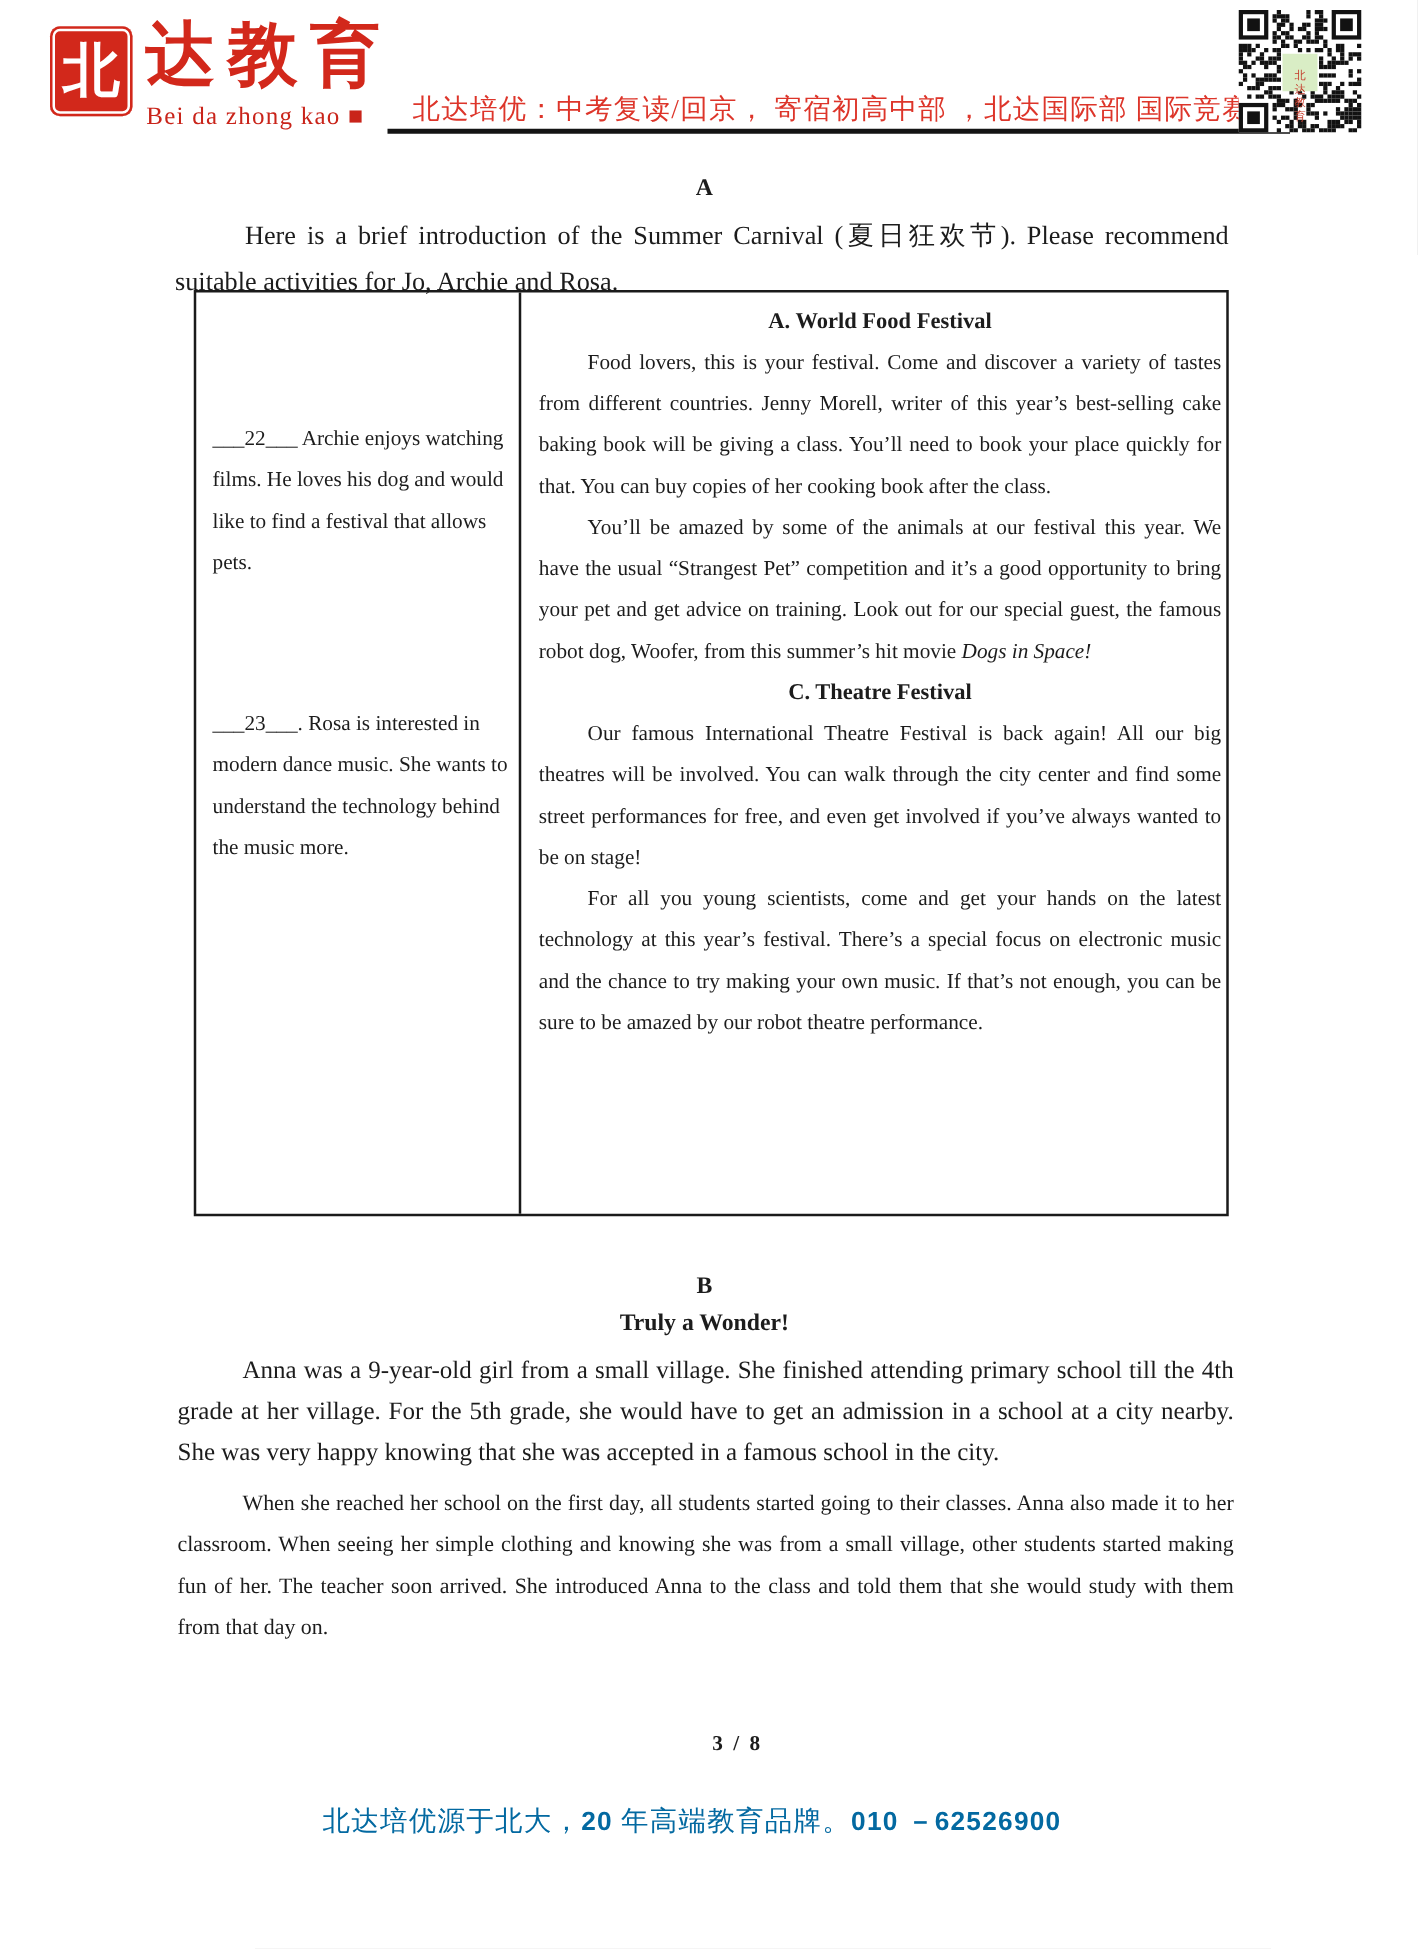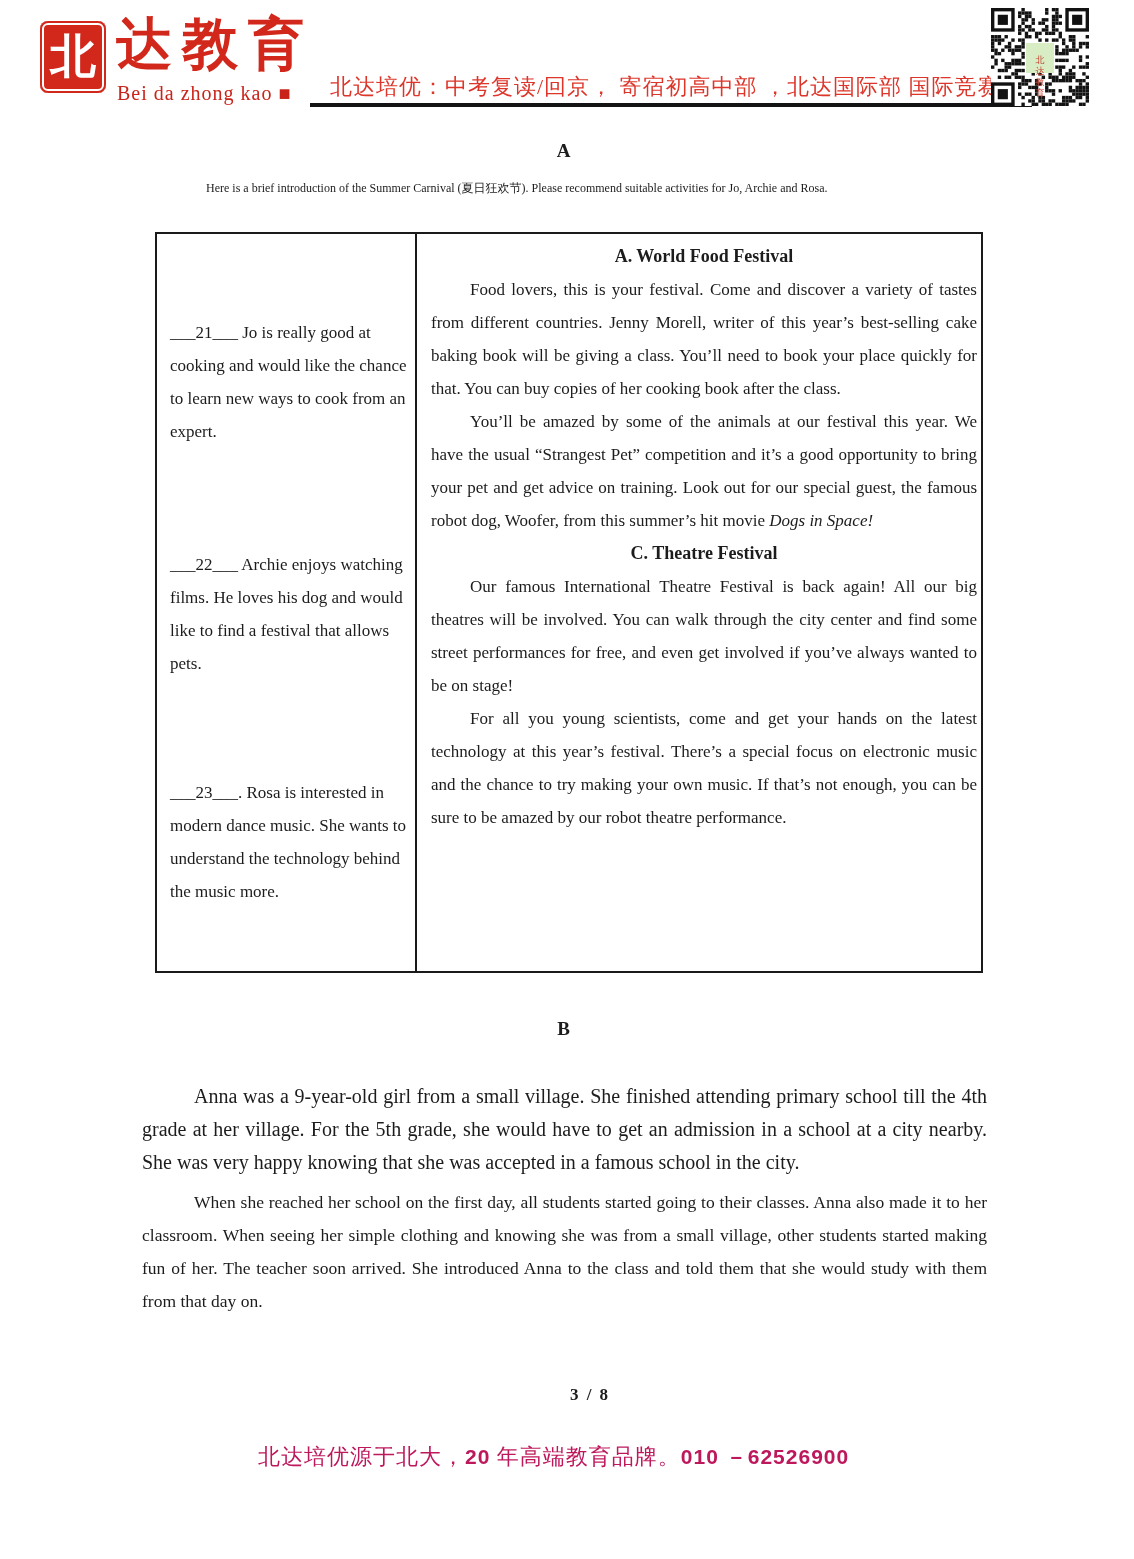--- a/index.html
+++ b/index.html
@@ -43,22 +43,22 @@
     display:flex; align-items:center; justify-content:center; flex-wrap:wrap;
     word-break:break-all; padding:12px; box-sizing:border-box;
   }
 
   
   .sec-a-heading {
     position:absolute; left:142px; top:140px; width:843px;
     text-align:center; font-weight:bold; font-size:19px;
   }
   .sec-a-intro {
-    position:absolute; left:150px; top:170px; width:843px;
-    font-size:12px; line-height:37px; text-align:justify; text-indent:56px;
+    position:absolute; left:140px; top:170px; width:843px;
+    font-size:21px; line-height:37px; text-align:justify; text-indent:56px;
   }
 
   .match-table {
     position:absolute; left:155px; top:232px; width:828px; height:741px;
     border:2px solid #1a1a1a; box-sizing:border-box; display:flex;
   }
   .cell-left {
     width:260px; border-right:2px solid #1a1a1a; box-sizing:border-box;
     padding:0 8px 0 13px; overflow:hidden;
   }
@@ -98,21 +98,21 @@
     font-size:17.5px; line-height:33px; text-align:justify; text-indent:52px;
   }
 
   
   .page-number {
     position:absolute; left:0; top:1385px; width:1180px;
     text-align:center; font-weight:bold; font-size:17px; letter-spacing:2px;
   }
   .red-footer {
     position:absolute; left:258px; top:1442px; white-space:nowrap;
-    color:#be185d; font-size:22px; letter-spacing:1px;
+    color:#0369a1; font-size:22px; letter-spacing:1px;
   }
   .red-footer b {
     font-family:"Liberation Sans","DejaVu Sans",sans-serif;
     font-weight:bold; font-size:21px;
   }
 </style>
 </head>
 <body>
 
 <div class="page">
@@ -406,37 +406,37 @@
         <rect x="93.10344827586206" y="96.55172413793103" width="3.4482758620689653" height="3.4482758620689653" fill="#121212"></rect>
       </svg>
     <div class="qr-badge">北达教育</div>
   </div>
 
   <div class="sec-a-heading">A</div>
   <div class="sec-a-intro">Here is a brief introduction of the Summer Carnival (夏日狂欢节). Please recommend suitable activities for Jo, Archie and Rosa.</div>
 
   <div class="match-table">
     <div class="cell-left">
-      <p class="q q-21">___21___  Jo is really good at cooking and would like the chance to learn new ways to cook from an expert.</p>
       <p class="q q-22">___22___  Archie enjoys watching films. He loves his dog and would like to find a festival that allows pets.</p>
       <p class="q q-23">___23___. Rosa is interested in modern dance music. She wants to understand the technology behind the music more.</p>
     </div>
     <div class="cell-right">
       <p class="fest-title">A. World Food Festival</p>
       <p class="fest-body"><span>Food lovers, this is your festival. Come and discover a variety of tastes from different countries. Jenny Morell, writer of this year’s best-selling cake baking book will be giving a class. You’ll need to book your place quickly for that. You can buy copies of her cooking book after the class.</span></p>
 
       <p class="fest-body"><span>You’ll be amazed by some of the animals at our festival this year. We have the usual “Strangest Pet” competition and it’s a good opportunity to bring your pet and get advice on training. Look out for our special guest, the famous robot dog, Woofer, from this summer’s hit movie </span><span class="it">Dogs in Space!</span></p>
 
       <p class="fest-title">C. Theatre Festival</p>
       <p class="fest-body"><span>Our famous International Theatre Festival is back again! All our big theatres will be involved. You can walk through the city center and find some street performances for free, and even get involved if you’ve always wanted to be on stage!</span></p>
 
       <p class="fest-body"><span>For all you young scientists, come and get your hands on the latest technology at this year’s festival. There’s a special focus on electronic music and the chance to try making your own music. If that’s not enough, you can be sure to be amazed by our robot theatre performance.</span></p>
     </div>
   </div>
 
   <div class="sec-b-heading">B</div>
+  <div class="sec-b-title">Truly a Wonder!</div>
   <div class="sec-b-p1">Anna was a 9-year-old girl from a small village. She finished attending primary school till the 4th grade at her village. For the 5th grade, she would have to get an admission in a school at a city nearby. She was very happy knowing that she was accepted in a famous school in the city.</div>
   <div class="sec-b-p2">When she reached her school on the first day, all students started going to their classes. Anna also made it to her classroom. When seeing her simple clothing and knowing she was from a small village, other students started making fun of her. The teacher soon arrived. She introduced Anna to the class and told them that she would study with them from that day on.</div>
 
   <div class="page-number">3 / 8</div>
   <div class="red-footer"><span>北达培优源于北大，</span><b>20</b><span> 年高端教育品牌。</span><b>010 －62526900</b></div>
 
 </div>
 
 </body></html>

